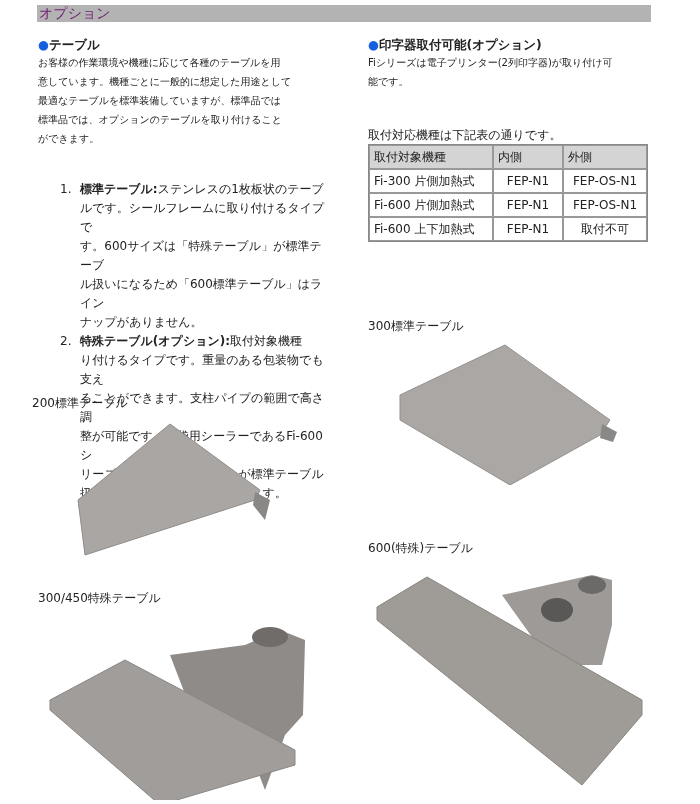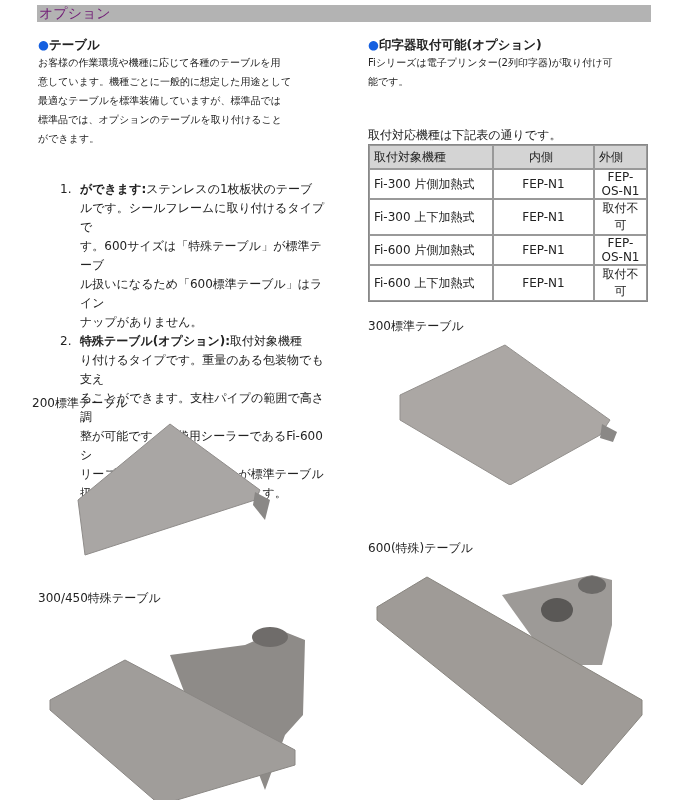--- a/index.html
+++ b/index.html
@@ -35,21 +35,21 @@
     <div>意しています。機種ごとに一般的に想定した用途として</div>
     <div>最適なテーブルを標準装備していますが、標準品では</div>
     <div>標準品では、オプションのテーブルを取り付けること</div>
     <div>ができます。</div>
   </div>
 </div>
 
 <ol class="col" style="left:60px;top:180px;width:270px;">
   <li>
     <span class="n">1.</span>
-    <b>ができます:</b><span>ステンレスの1枚板状のテーブ</span><br>
+    <b>標準テーブル:</b><span>ステンレスの1枚板状のテーブ</span><br>
     <span>ルです。シールフレームに取り付けるタイプで</span><br>
     <span>す。600サイズは「特殊テーブル」が標準テーブ</span><br>
     <span>ル扱いになるため「600標準テーブル」はライン</span><br>
     <span>ナップがありません。</span>
   </li>
   <li>
     <span class="n">2.</span>
     <b>特殊テーブル(オプション):</b><span>取付対象機種</span><br>
     <span>り付けるタイプです。重量のある包装物でも支え</span><br>
     <span>ることができます。支柱パイプの範囲で高さ調</span><br>
@@ -78,32 +78,27 @@
     <div>Fiシリーズは電子プリンター(2列印字器)が取り付け可</div>
     <div>能です。</div>
   </div>
 </div>
 <div class="cap" style="left:368px;top:127px;text-align:center;">取付対応機種は下記表の通りです。</div>
 
 <table style="left:368px;top:144px;width:280px;">
   <tbody>
       <tr>
     <th style="width:114px;">取付対象機種</th>
-    <th style="width:60px;padding-left:35px;">内側</th>
+    <th style="width:60px;">内側</th>
     <th>外側</th>
   </tr>
   <tr>
     <td>Fi-300 片側加熱式</td>
         <td class="c">FEP-N1</td>
         <td class="c">FEP-OS-N1</td>
-  </tr>
-  <tr>
-    <td>Fi-300 上下加熱式</td>
-        <td class="c">FEP-N1</td>
-        <td class="c">取付不可</td>
   </tr>
   <tr>
     <td>Fi-600 片側加熱式</td>
         <td class="c">FEP-N1</td>
         <td class="c">FEP-OS-N1</td>
   </tr>
   <tr>
     <td>Fi-600 上下加熱式</td>
         <td class="c">FEP-N1</td>
         <td class="c">取付不可</td>

